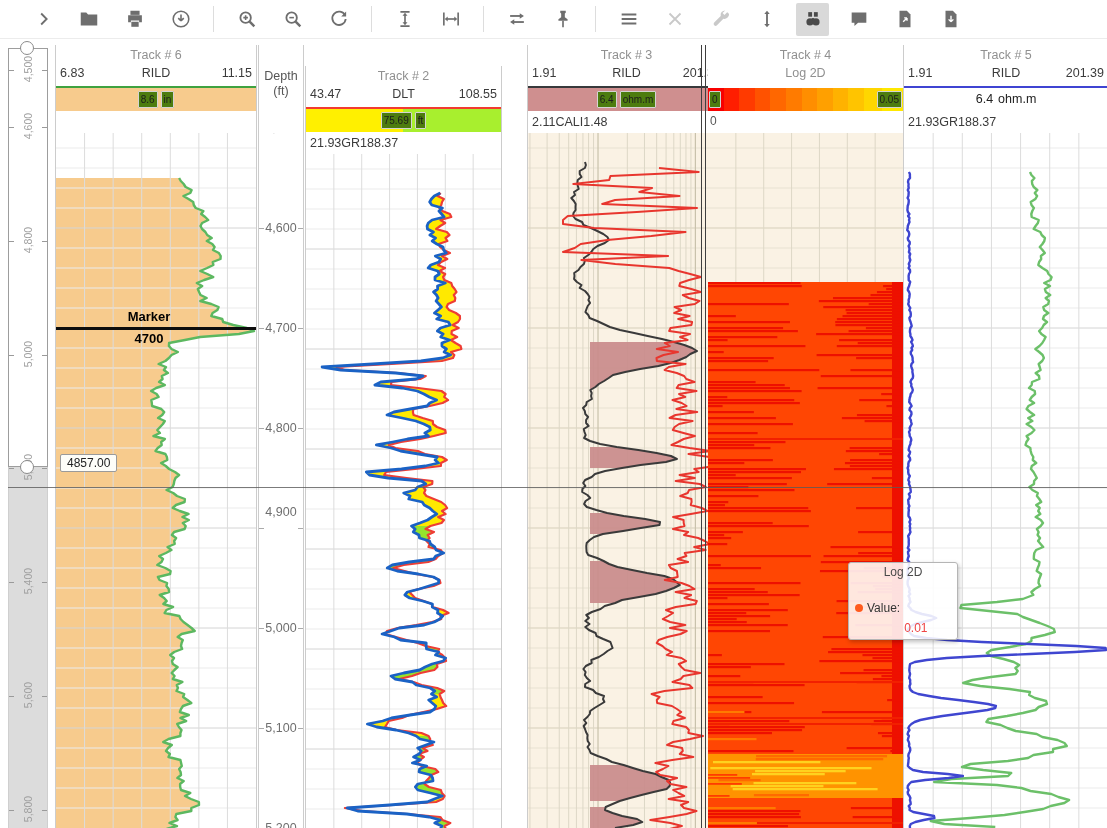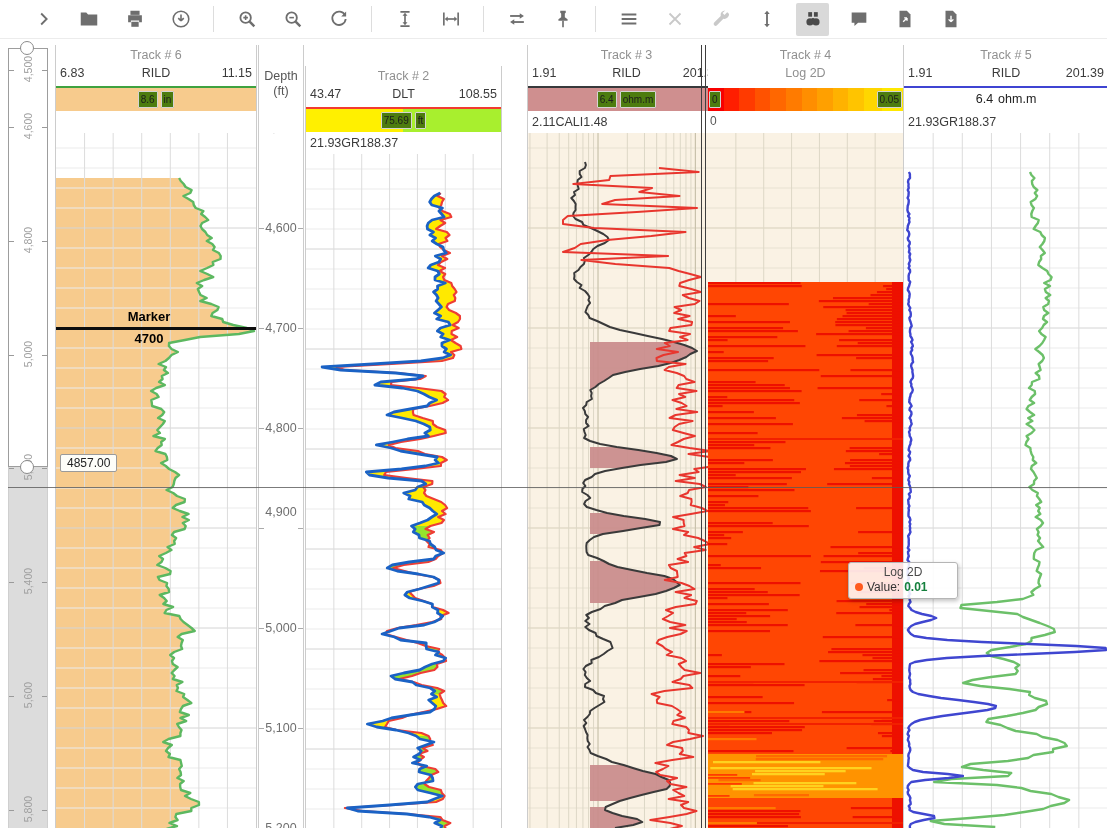--- a/index.html
+++ b/index.html
@@ -64,21 +64,21 @@
   .marker-depth{position:absolute;left:0;right:14px;top:286px;text-align:center;font-size:13px;font-weight:bold;color:#000;z-index:3;}
   .crosshair{position:absolute;left:8px;right:0;top:487px;height:1.2px;background:#5a5a5a;opacity:.8;z-index:6;}
   .cross-chip{position:absolute;left:60px;top:454px;background:#fdfdf8;border:1px solid #9a9a9a;border-radius:2px;
     font-size:12px;color:#222;padding:1px 6px;z-index:7;}
   .tooltip{position:absolute;left:848px;top:562px;width:96px;background:rgba(255,255,255,.87);
     border:1px solid #b5b5b5;border-radius:3px;box-shadow:1px 2px 4px rgba(0,0,0,.25);
     font-size:12px;color:#333;padding:2px 6px 4px;z-index:10;}
   .tt-title{text-align:center;color:#4a4a4a;margin-bottom:1px;}
   .tt-row{display:flex;align-items:center;gap:4px;white-space:nowrap;}
   .tt-dot{width:8px;height:8px;border-radius:50%;background:#ff5a1e;flex:0 0 auto;}
-  .tt-val{font-weight:bold;color:#15803d;}
+  .tt-val{font-weight:normal;color:#ef4444;margin-top:41px;}
 </style>
 </head>
 <body>
 
 <div class="toolbar" id="toolbar">
     <div class="tbtn">
       <svg width="22" height="22" viewBox="0 0 24 24">
         <path d="M10 6l6 6-6 6" fill="none" stroke="currentColor" stroke-width="2"></path>
       </svg>
     </div>

